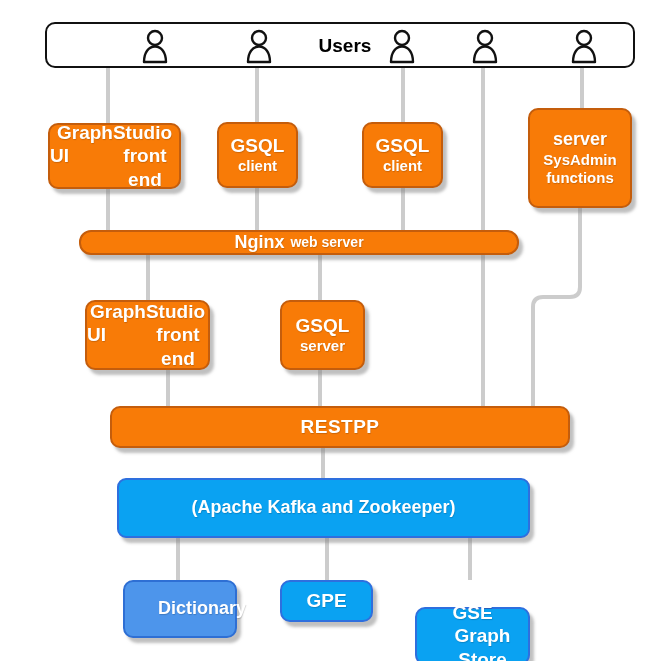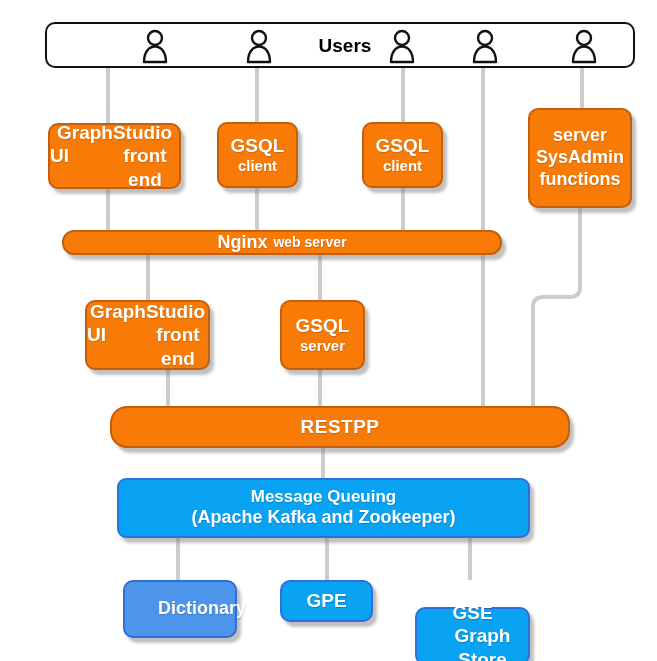--- a/index.html
+++ b/index.html
@@ -34,35 +34,35 @@
   #users-label{
     position:absolute;left:267px;top:11px;width:62px;text-align:center;
     color:#000;font-size:19px;line-height:1.2;
   }
 
   
   #graphstudio-front{left:48px;top:123px;width:133px;height:66px;}
   #gsql-client-1{left:217px;top:122px;width:81px;height:66px;}
   #gsql-client-2{left:362px;top:122px;width:81px;height:66px;}
   #gadmin{left:528px;top:108px;width:104px;height:100px;}
-  #nginx{left:62px;top:230px;width:440px;height:25px;border-radius:12px;flex-direction:row;}
+  #nginx{left:79px;top:230px;width:440px;height:25px;border-radius:12px;flex-direction:row;}
   #graphstudio-back{left:85px;top:300px;width:125px;height:70px;}
   #gsql-server{left:280px;top:300px;width:85px;height:70px;}
-  #restpp{left:110px;top:406px;width:460px;height:42px;border-radius:17px;}
+  #restpp{left:110px;top:406px;width:460px;height:42px;border-radius:10px;}
   #message-queuing{left:117px;top:478px;width:413px;height:60px;border-radius:9px;}
   #dictionary{left:123px;top:580px;width:114px;height:58px;padding-left:44px;}
   #gpe{left:280px;top:580px;width:93px;height:42px;}
   #gse{left:415px;top:607px;width:115px;height:58px;}
   #nginx .big{font-size:18px;}
   #nginx .mid{font-size:14px;}
   #restpp .big{font-size:19px;letter-spacing:0.5px;}
   #message-queuing .t1{font-size:17px;}
   #message-queuing .t2{font-size:18px;}
   #gadmin .t1{font-size:18px;}
-  #gadmin .t2{font-size:18px;}
+  #gadmin .t2{font-size:15px;}
   #dictionary .big{font-size:18px;}
 </style>
 </head>
 <body>
 
 <div id="canvas">
 
   <svg id="wires" width="657" height="661" aria-hidden="true">
     <path class="conn" d="M108 68 V123"></path>
     <path class="conn" d="M108 189 V230"></path>
@@ -147,21 +147,20 @@
   <div class="node orange" id="gsql-server">
     <div class="big">GSQL</div>
     <div class="mid">server</div>
   </div>
 
   <div class="node orange" id="restpp">
     <span class="big">RESTPP</span>
   </div>
 
   <div class="node blue" id="message-queuing">
-    <div class="t1">Message Queuing</div>
     <div class="t2">(Apache Kafka and Zookeeper)</div>
   </div>
 
   <div class="node dict" id="dictionary">
     <span class="big">Dictionary</span>
   </div>
 
   <div class="node blue" id="gpe">
     <span class="big">GPE</span>
   </div>

